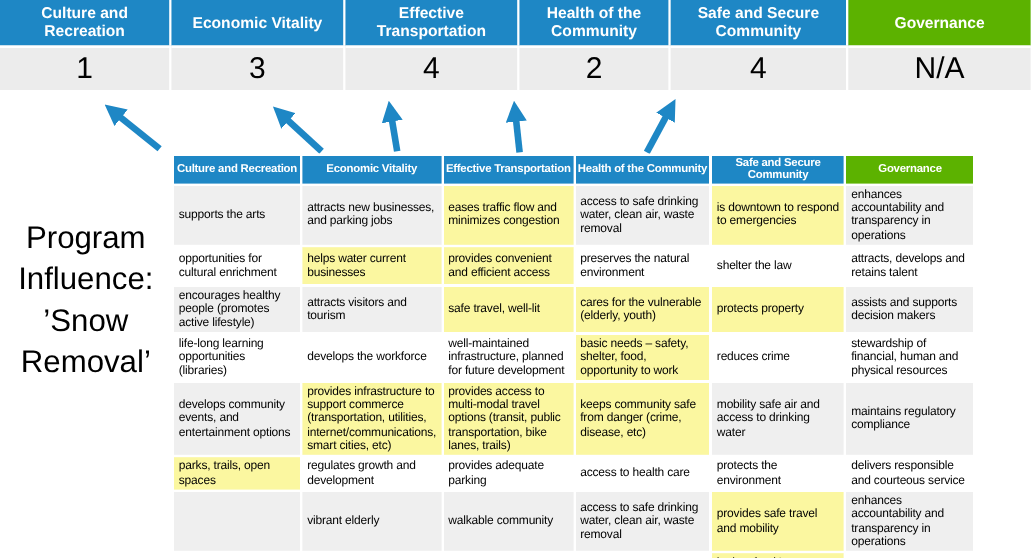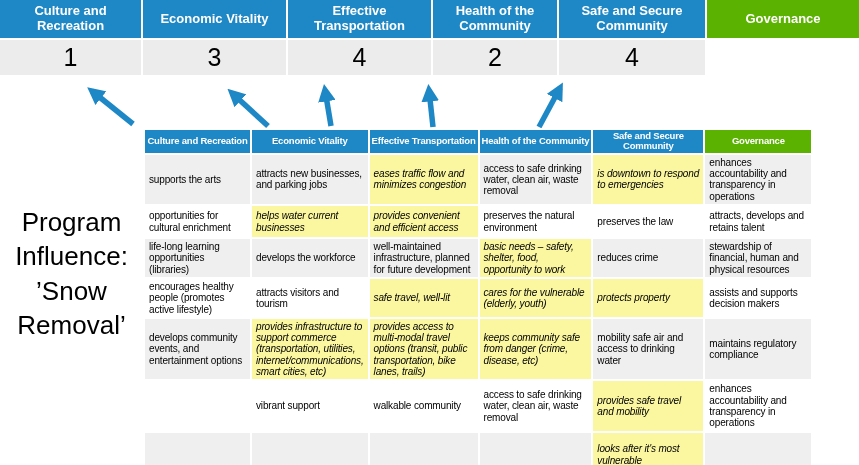--- a/index.html
+++ b/index.html
@@ -42,21 +42,20 @@
 
   
   #program-title {
     position: absolute;
     left: 0; top: 181px;
     width: 143px;
     text-align: center;
     font-size: 26px;
     line-height: 1.32;
     color: #000;
-    margin-top: 24px;
   }
 
   
   #matrix-wrap { position: absolute; left: 143px; top: 128px; }
   table { border-collapse: collapse; table-layout: fixed; }
   th, td { border: 2px solid #ffffff; overflow: hidden; }
   th {
     color: #fff;
     font-weight: bold;
     font-size: 9.5px;
@@ -79,21 +78,21 @@
   tbody tr:nth-child(odd)  td { background: #EFEFEF; }
   tbody tr:nth-child(even) td { background: #FFFFFF; }
   tbody tr:nth-child(1) td { height: 32px; }
   tbody tr:nth-child(2) td { height: 33px; }
   tbody tr:nth-child(3) td { height: 34px; }
   tbody tr:nth-child(4) td { height: 33px; }
   tbody tr:nth-child(5) td { height: 58px; }
   tbody tr:nth-child(6) td { height: 28px; }
   tbody tr:nth-child(7) td { height: 46px; }
   tbody tr:nth-child(8) td { height: 30px; }
-  tbody td.hl { background: #FBF7A0 !important; font-style: italic; }
+  tbody td.hl { background: #FBF7A0 !important; }
 </style>
 </head>
 <body>
 
 <div id="banner">
     <div class="b-col" style="width: 143px;">
       <div class="b-head" style="background: rgb(30, 135, 197);">Culture and Recreation</div>
       <div class="b-score">1</div>
     </div>
     <div class="b-col" style="width: 145px;">
@@ -107,20 +106,21 @@
     <div class="b-col" style="width: 126px;">
       <div class="b-head" style="background: rgb(30, 135, 197);">Health of the Community</div>
       <div class="b-score">2</div>
     </div>
     <div class="b-col" style="width: 148px;">
       <div class="b-head" style="background: rgb(30, 135, 197);">Safe and Secure Community</div>
       <div class="b-score">4</div>
     </div>
     <div class="b-col" style="width: 152px;">
       <div class="b-head" style="background: rgb(92, 178, 0);">Governance</div>
+      <div class="b-score">N/A</div>
     </div>
   </div>
 
 <svg id="arrows" width="859" height="52" viewBox="0 0 859 52" xmlns="http://www.w3.org/2000/svg">
   <defs>
     <marker id="ah" viewBox="0 0 10 10" refX="6.5" refY="5" markerWidth="3.2" markerHeight="3.2" orient="auto-start-reverse">
       <path d="M0,0 L10,5 L0,10 z" fill="#1E87C5"></path>
     </marker>
   </defs>
   <g id="arrow-group" fill="none" stroke-width="5.5" stroke-linecap="butt" stroke="#1E87C5">
@@ -161,50 +161,58 @@
           <td class="hl">eases traffic flow and minimizes congestion</td>
           <td>access to safe drinking water, clean air, waste removal</td>
           <td class="hl">is downtown to respond to emergencies</td>
           <td>enhances accountability and transparency in operations</td>
         </tr>
         <tr>
           <td>opportunities for cultural enrichment</td>
           <td class="hl">helps water current businesses</td>
           <td class="hl">provides convenient and efficient access</td>
           <td>preserves the natural environment</td>
-          <td>preserves the law</td>
+          <td>shelter the law</td>
           <td>attracts, develops and retains talent</td>
+        </tr>
+        <tr>
+          <td>encourages healthy people (promotes active lifestyle)</td>
+          <td>attracts visitors and tourism</td>
+          <td class="hl">safe travel, well-lit</td>
+          <td class="hl">cares for the vulnerable (elderly, youth)</td>
+          <td class="hl">protects property</td>
+          <td>assists and supports decision makers</td>
         </tr>
         <tr>
           <td>life-long learning opportunities (libraries)</td>
           <td>develops the workforce</td>
           <td>well-maintained infrastructure, planned for future development</td>
           <td class="hl">basic needs – safety, shelter, food, opportunity to work</td>
           <td>reduces crime</td>
           <td>stewardship of financial, human and physical resources</td>
         </tr>
         <tr>
-          <td>encourages healthy people (promotes active lifestyle)</td>
-          <td>attracts visitors and tourism</td>
-          <td class="hl">safe travel, well-lit</td>
-          <td class="hl">cares for the vulnerable (elderly, youth)</td>
-          <td class="hl">protects property</td>
-          <td>assists and supports decision makers</td>
-        </tr>
-        <tr>
           <td>develops community events, and entertainment options</td>
           <td class="hl">provides infrastructure to support commerce (transportation, utilities, internet/communications, smart cities, etc)</td>
           <td class="hl">provides access to multi-modal travel options (transit, public transportation, bike lanes, trails)</td>
           <td class="hl">keeps community safe from danger (crime, disease, etc)</td>
           <td>mobility safe air and access to drinking water</td>
           <td>maintains regulatory compliance</td>
         </tr>
         <tr>
-          <td></td>
-          <td>vibrant support</td>
+          <td class="hl">parks, trails, open spaces</td>
+          <td>regulates growth and development</td>
+          <td>provides adequate parking</td>
+          <td>access to health care</td>
+          <td>protects the environment</td>
+          <td>delivers responsible and courteous service</td>
+        </tr>
+        <tr>
+          <td></td>
+          <td>vibrant elderly</td>
           <td>walkable community</td>
           <td>access to safe drinking water, clean air, waste removal</td>
           <td class="hl">provides safe travel and mobility</td>
           <td>enhances accountability and transparency in operations</td>
         </tr>
         <tr>
           <td></td>
           <td></td>
           <td></td>
           <td></td>

